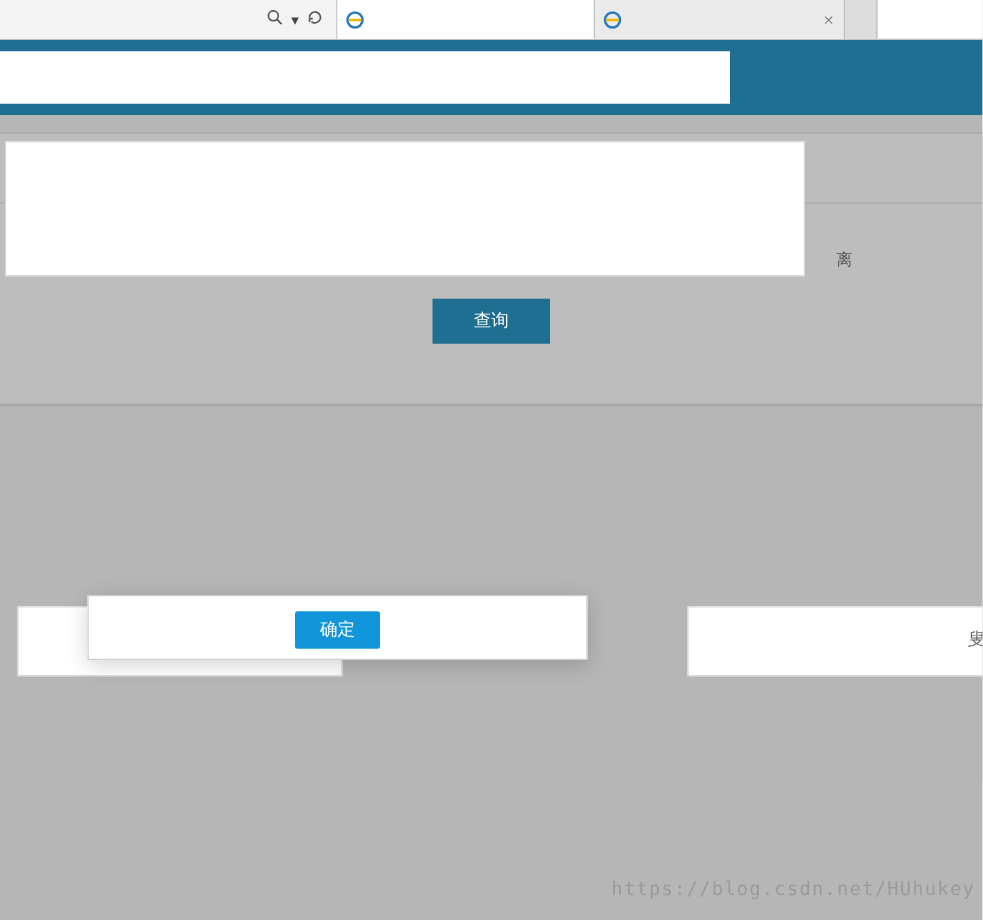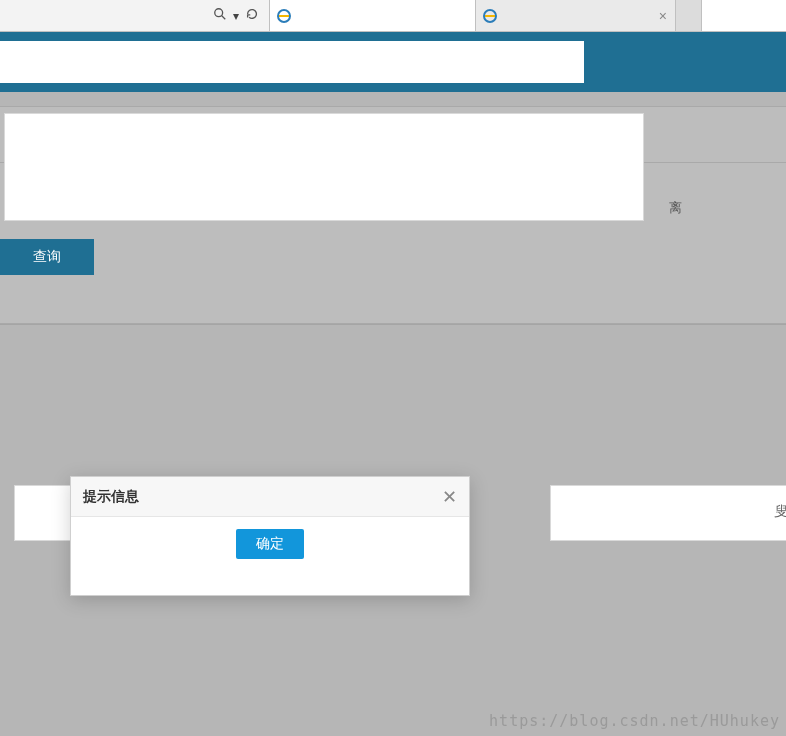--- a/index.html
+++ b/index.html
@@ -112,21 +112,20 @@
     right:104px;
     top:92px;
     font-size:13px;
     color:#555;
   }
   .panel .btn-row {
     display:flex;
     justify-content:center;
     gap:28px;
     margin-top:42px;
-    flex-direction:column;
   }
 
   .btn-primary {
     background:#1f6f93;
     color:#fff;
     border:none;
     width:94px;
     height:36px;
     font-size:14px;
     cursor:pointer;
@@ -151,21 +150,21 @@
     border:1px solid #d9d9d9;
   }
   .side-char {
     position:absolute; right:-2px; top:178px;
     font-size:14px; color:#666;
   }
 
   
   .watermark {
     position:absolute;
-    right:6px; bottom:6px;
+    right:6px; bottom:16px;
     color:#9a9a9a;
     font-size:15px;
     letter-spacing:1px;
     font-family: Consolas, monospace;
   }
 
   
   .dialog {
     position:absolute;
     left:70px; top:444px;
@@ -197,21 +196,21 @@
   }
   .dialog .dlg-body {
     padding:34px 16px 10px 16px;
     min-height:90px;
     text-align:center;
     font-size:14px;
     color:#333;
   }
   .dialog .dlg-foot {
     text-align:center;
-    padding:12px 0 36px 0;
+    padding:12px 0 8px 0;
   }
   .btn-ok {
     background:#1296db;
     color:#fff;
     border:none;
     width:68px;
     height:30px;
     font-size:14px;
     cursor:pointer;
     border-radius:2px;
@@ -287,22 +286,18 @@
 
   <div class="zone2">
     <div class="white-left"></div>
     <div class="white-right"></div>
     <span class="side-char">叟</span>
   </div>
 
   <span class="watermark">https://blog.csdn.net/HUhukey</span>
 
   <div class="dialog">
-    <div class="dlg-head">
-      <span class="dlg-title">提示信息</span>
-      <span class="dlg-close">✕</span>
-    </div>
     <div class="dlg-foot">
       <button class="btn-ok">确定</button>
     </div>
   </div>
 
 </div>
 
 </body></html>

